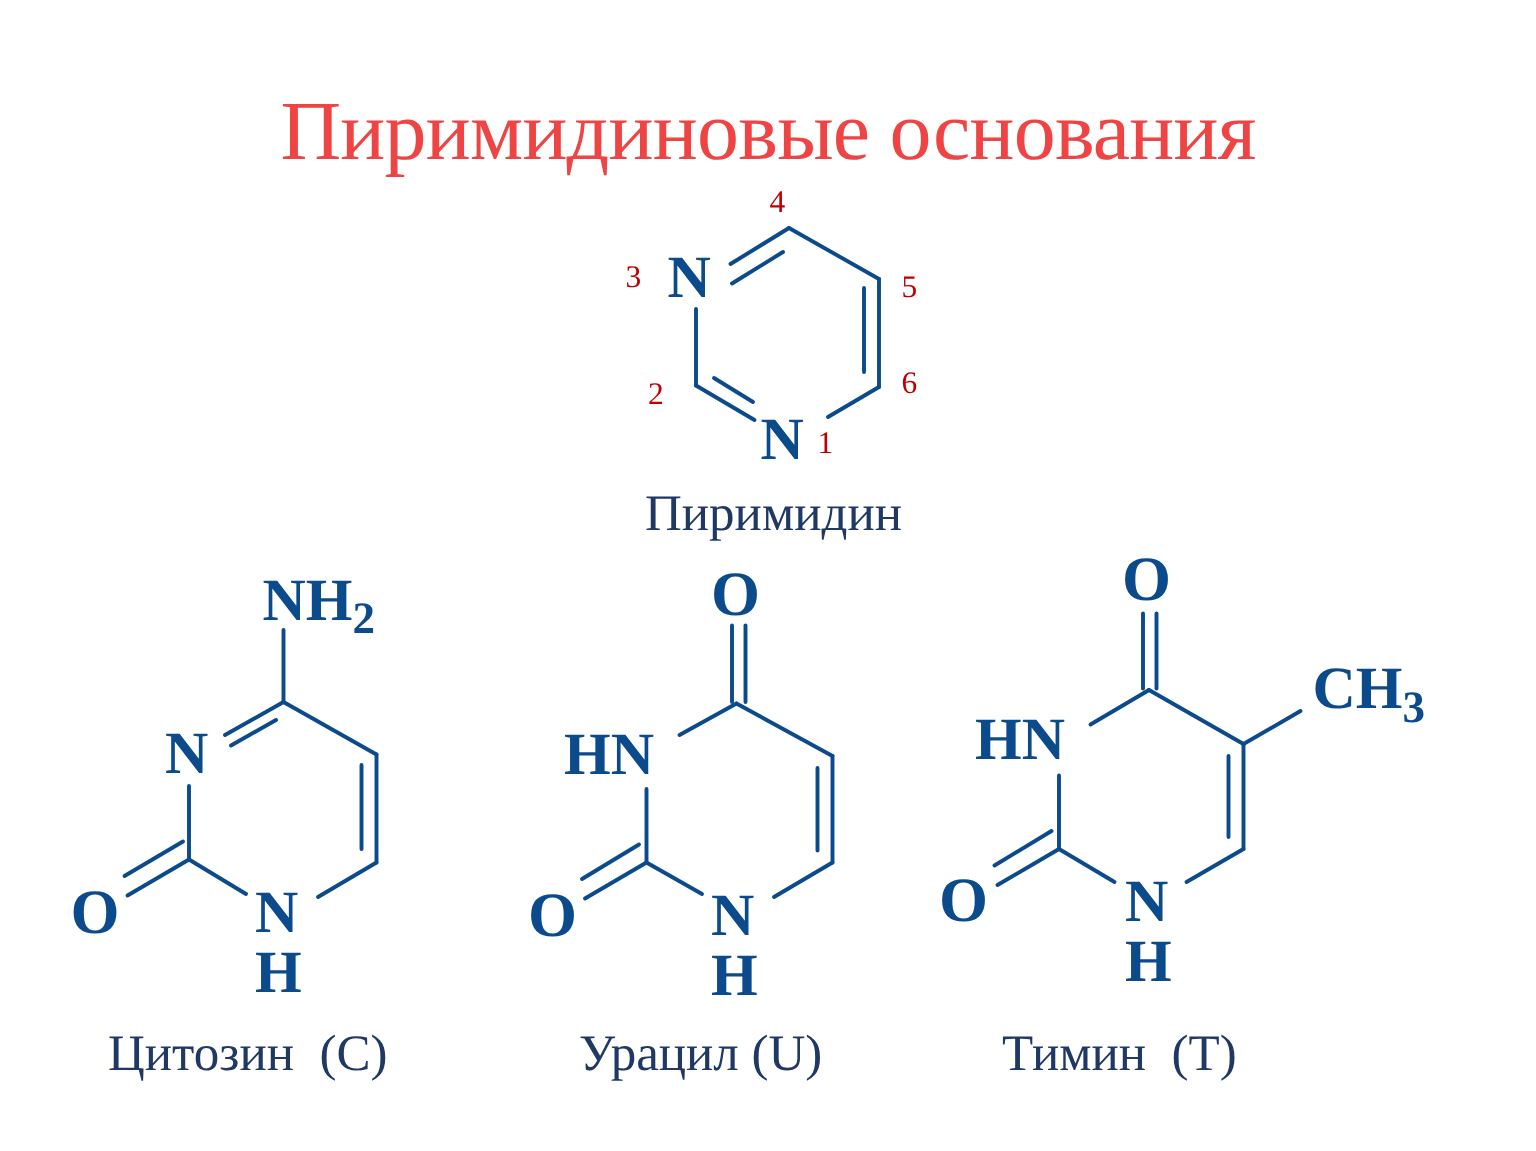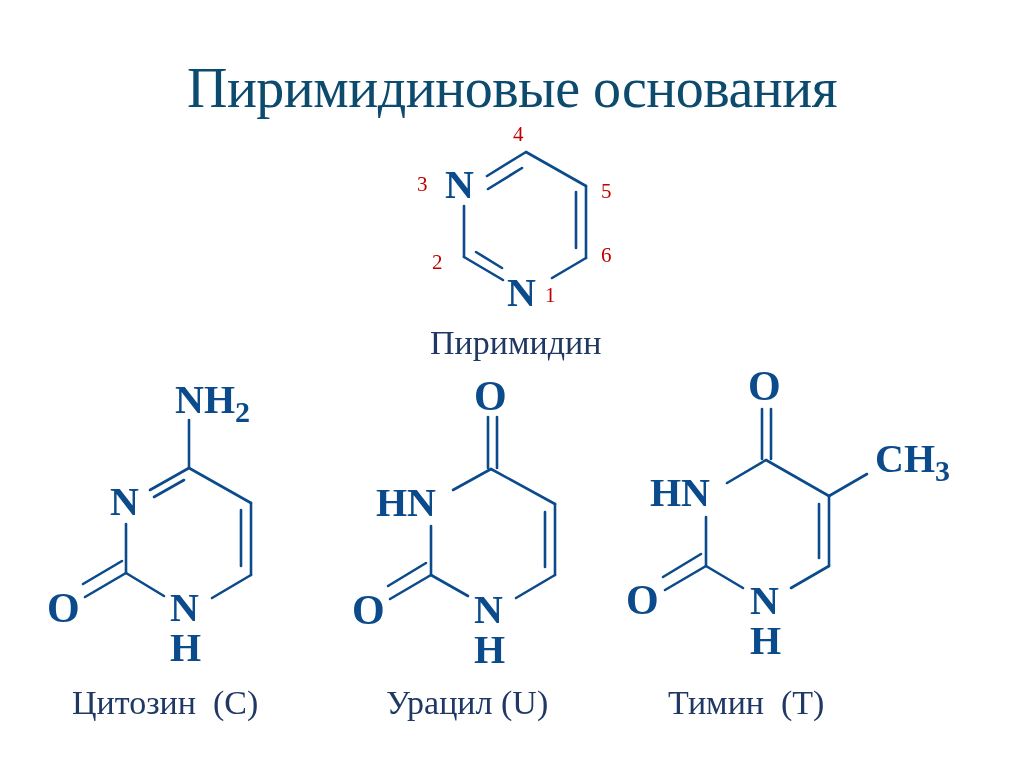--- a/index.html
+++ b/index.html
@@ -1,21 +1,21 @@
 <!DOCTYPE html>
 <html><head>
 <meta charset="utf-8">
 <style>
   html, body { margin: 0; padding: 0; background: #ffffff; }
   body { width: 1024px; height: 767px; position: relative; overflow: hidden; }
   .stage { position: absolute; left: 0; top: 0; width: 1024px; height: 767px; }
   .title {
     position: absolute; left: 0; top: 56px; width: 1024px; text-align: center;
     font-family: "Liberation Serif", "DejaVu Serif", serif; font-size: 56px;
-    color: #0c4a6e; letter-spacing: -0.5px;
+    color: #ef4444; letter-spacing: -0.5px;
   }
   .caption {
     position: absolute; font-family: "Liberation Serif", "DejaVu Serif", serif;
     font-size: 34px; color: #1f3864; white-space: pre;
   }
   svg text.atom {
     font-family: "Liberation Serif", "DejaVu Serif", serif; font-weight: bold;
     fill: #0b4a8b;
   }
   svg text.num {

